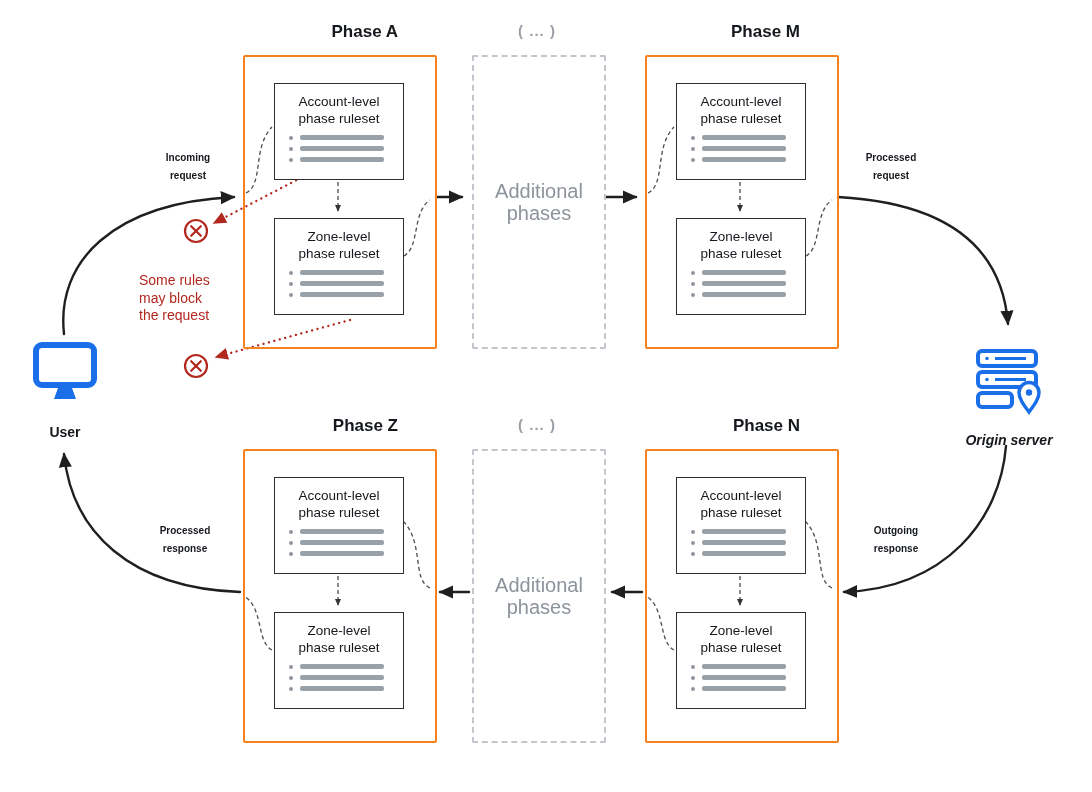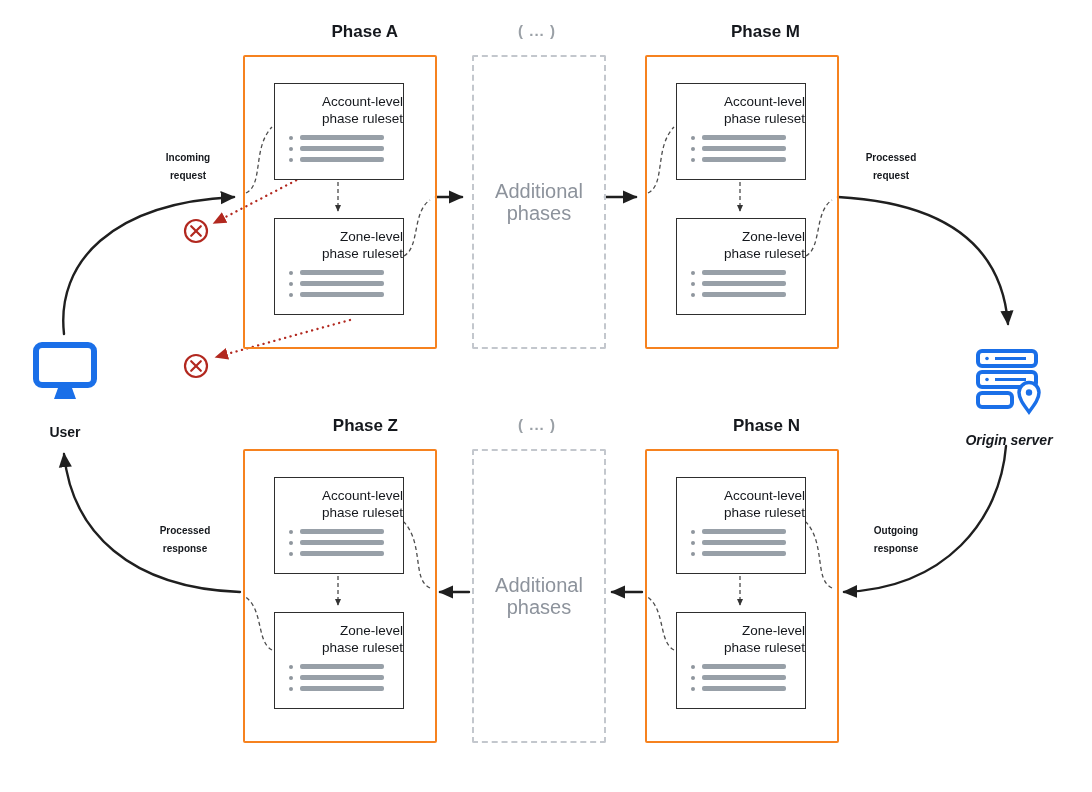--- a/index.html
+++ b/index.html
@@ -11,21 +11,21 @@
   .dotred{fill:none;stroke:#B2281F;stroke-width:2.3;stroke-dasharray:0.1 5.5;stroke-linecap:round;}
   .redstroke{stroke:#B2281F;stroke-width:2.2;stroke-linecap:round;}
   .phase-title{position:absolute;width:120px;text-align:right;font-size:17px;font-weight:700;color:#15181d;z-index:2;}
   .dots-header{position:absolute;width:80px;text-align:center;font-size:15px;font-weight:600;color:#9aa0a6;letter-spacing:1px;z-index:2;}
   .phase-box{position:absolute;width:190px;height:290px;border:2.5px solid #F6821F;border-radius:2px;background:transparent;z-index:1;}
   .add-box{position:absolute;left:472px;width:130px;height:290px;border:2px dashed #c3c7cd;border-radius:2px;display:flex;align-items:center;justify-content:center;z-index:1;}
   .add-label{color:#8d939c;font-size:20px;text-align:center;white-space:pre-line;line-height:22px;}
   .ruleset-box{position:absolute;left:29px;width:130px;height:97px;border:1.3px solid #2e2e2e;background:#fff;box-sizing:border-box;}
   .ruleset-box.account{top:26px;}
   .ruleset-box.zone{top:161px;}
-  .ruleset-title{margin-top:9px;text-align:right;font-size:13.5px;line-height:17px;color:#15181d;white-space:pre-line;}
+  .ruleset-title{margin-top:9px;text-align:center;font-size:13.5px;line-height:17px;color:#15181d;white-space:pre-line;}
   .rlines{margin:8px 0 0 14px;}
   .rline{display:flex;align-items:center;margin-bottom:6px;}
   .rdot{width:4px;height:4px;border-radius:50%;background:#8f969e;margin-right:7px;flex:none;}
   .rbar{width:84px;height:5px;border-radius:2px;background:#98a0a8;}
   .flow-label{position:absolute;width:110px;text-align:center;font-size:10px;font-weight:700;color:#15181d;line-height:18px;white-space:pre-line;z-index:2;}
   .block-note{position:absolute;left:139px;top:272px;width:120px;font-size:14px;line-height:17.5px;color:#B2281F;white-space:pre-line;z-index:2;}
   .actor-label{position:absolute;text-align:center;font-size:14px;font-weight:700;color:#15181d;z-index:2;}
 </style>
 </head>
 <body>
@@ -275,17 +275,20 @@
 
   <div class="flow-label" style="left:133px;top:149px;">Incoming
 request</div>
   <div class="flow-label" style="left:836px;top:149px;">Processed
 request</div>
   <div class="flow-label" style="left:841px;top:522px;">Outgoing
 response</div>
   <div class="flow-label" style="left:130px;top:522px;">Processed
 response</div>
 
+  <div class="block-note">Some rules
+may block
+the request</div>
 
   <div class="actor-label" style="left:15px;top:424px;width:100px;">User</div>
   <div class="actor-label" style="left:929px;top:432px;width:160px;font-style:italic;">Origin server</div>
 
 </div>
 
 </body></html>

